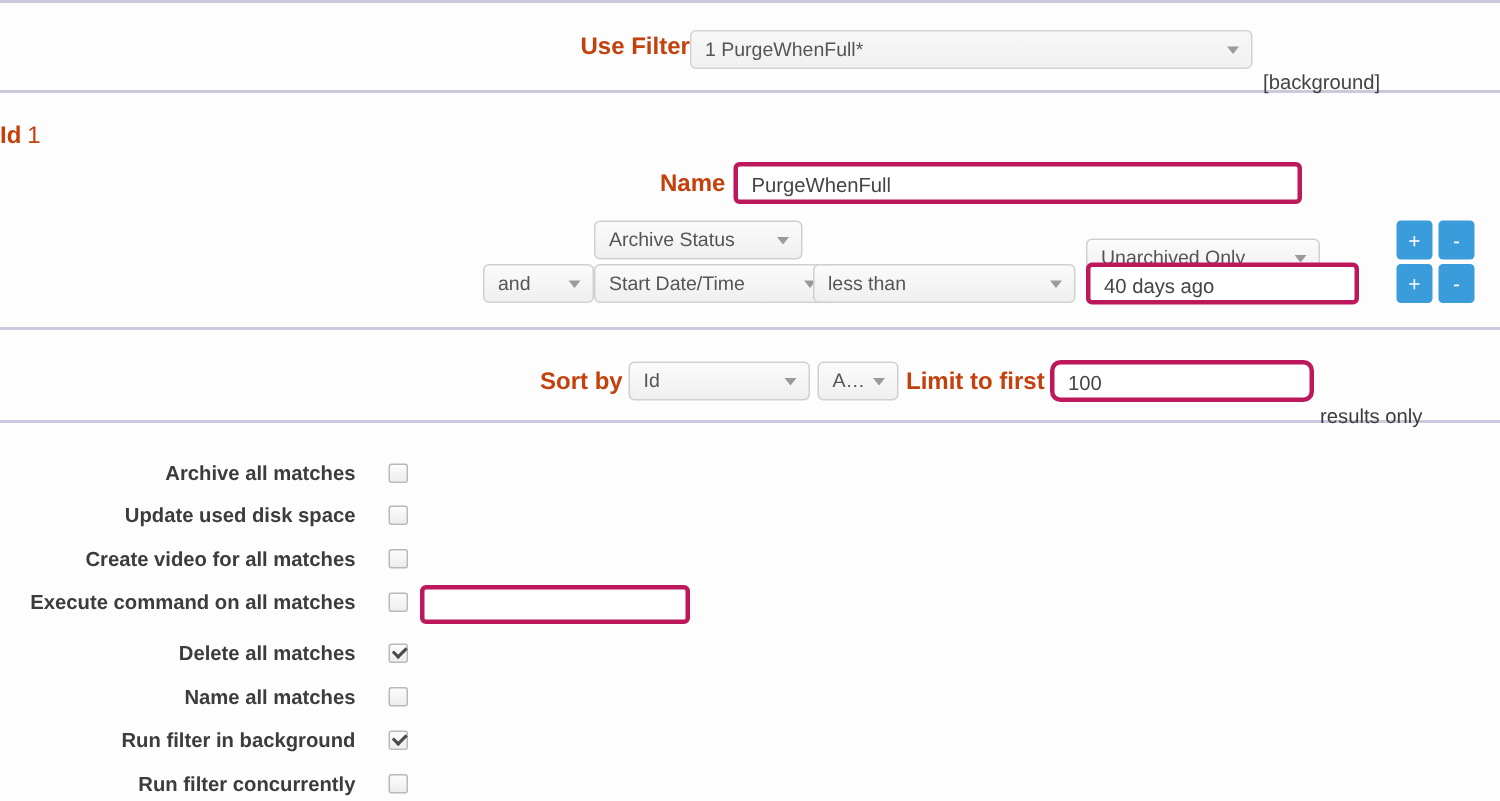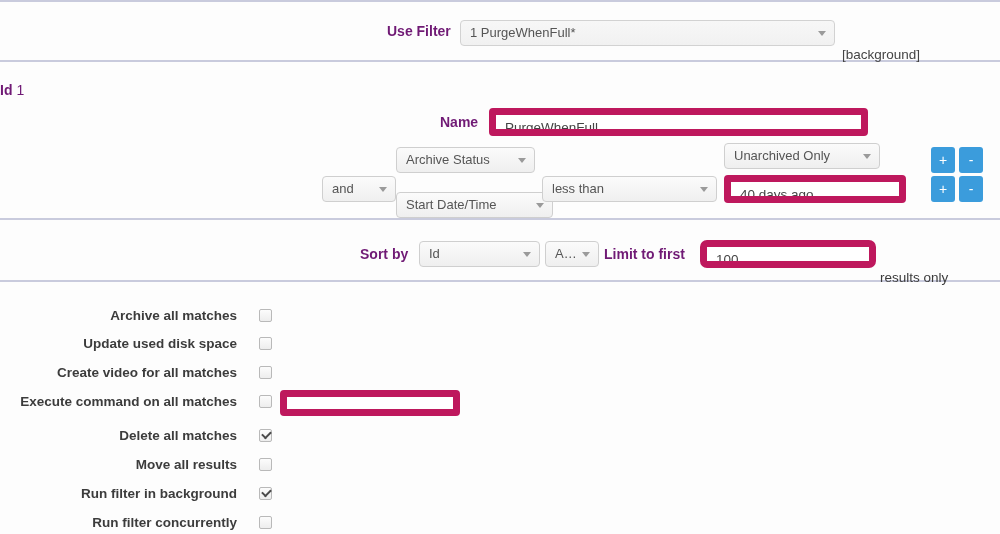--- a/index.html
+++ b/index.html
@@ -31,22 +31,22 @@
     background: #c9cbdd;
   }
   .hr.top   { top: 0px; }
   .hr.r1    { top: 60px; }
   .hr.r2    { top: 218px; }
   .hr.r3    { top: 280px; }
 
   
   .lbl {
     font-weight: bold;
-    color: #701a75;
-    font-size: 14px;
+    color: #c2410c;
+    font-size: 16px;
     white-space: nowrap;
   }
   .plain {
     color: #3c3c3c;
     font-size: 13.5px;
     white-space: nowrap;
     margin-top: 24px;
   }
 
   
@@ -79,21 +79,21 @@
   .sel.wide-filter {
     background: linear-gradient(to bottom, #f7f7f7 0%, #f1f1f1 100%);
     border-color: #d2d2d2;
   }
 
   .txt {
     display: inline-block;
     height: 28px;
     line-height: 26px;
     padding: 0 9px;
-    border: 7px solid #be185d;
+    border: 3px solid #be185d;
     border-radius: 4px;
     background: #ffffff;
     color: #444;
     font-size: 13.5px;
     vertical-align: middle;
     white-space: nowrap;
     overflow: hidden;
   }
 
   .btn-sq {
@@ -148,27 +148,27 @@
   #id-row .lbl { margin-right: 4px; }
   #id-row .val { font-weight: normal; }
 
   
   #name-label  { left: 440px; top: 114px; }
   #name-input  { left: 489px; top: 108px; width: 379px; }
 
   
   #cond1-field { left: 396px; top: 147px; width: 139px; }
   #cond1-op    { left: 542px; top: 152px; }
-  #cond1-value { left: 724px; top: 143px; width: 156px; }
+  #cond1-value { left: 724px; top: 159px; width: 156px; }
   #cond1-plus  { left: 931px; top: 147px; }
   #cond1-minus { left: 959px; top: 147px; }
 
   
   #cond2-conj  { left: 322px; top: 176px; width: 74px; }
-  #cond2-field { left: 396px; top: 176px; width: 157px; margin-top: 16px; }
+  #cond2-field { left: 396px; top: 176px; width: 157px; }
   #cond2-op    { left: 542px; top: 176px; width: 175px; }
   #cond2-value { left: 724px; top: 175px; width: 182px; }
   #cond2-plus  { left: 931px; top: 176px; }
   #cond2-minus { left: 959px; top: 176px; }
 
   
   #sort-label     { left: 360px; top: 246px; }
   #sort-field     { left: 419px; top: 241px; width: 121px; }
   #sort-dir       { left: 545px; top: 241px; width: 54px; }
   #limit-label    { left: 604px; top: 246px; }
@@ -290,21 +290,21 @@
       <span class="act-label">Execute command on all matches</span>
       <span class="act-box cbx"></span>
     </div>
 
     <div class="act-row" style="top:120px;">
       <span class="act-label">Delete all matches</span>
       <span class="act-box cbx checked"></span>
     </div>
 
     <div class="act-row" style="top:149px;">
-      <span class="act-label">Move all results</span>
+      <span class="act-label">Name all matches</span>
       <span class="act-box cbx"></span>
     </div>
 
     <div class="act-row" style="top:178px;">
       <span class="act-label">Run filter in background</span>
       <span class="act-box cbx checked"></span>
     </div>
 
     <div class="act-row" style="top:207px;">
       <span class="act-label">Run filter concurrently</span>

